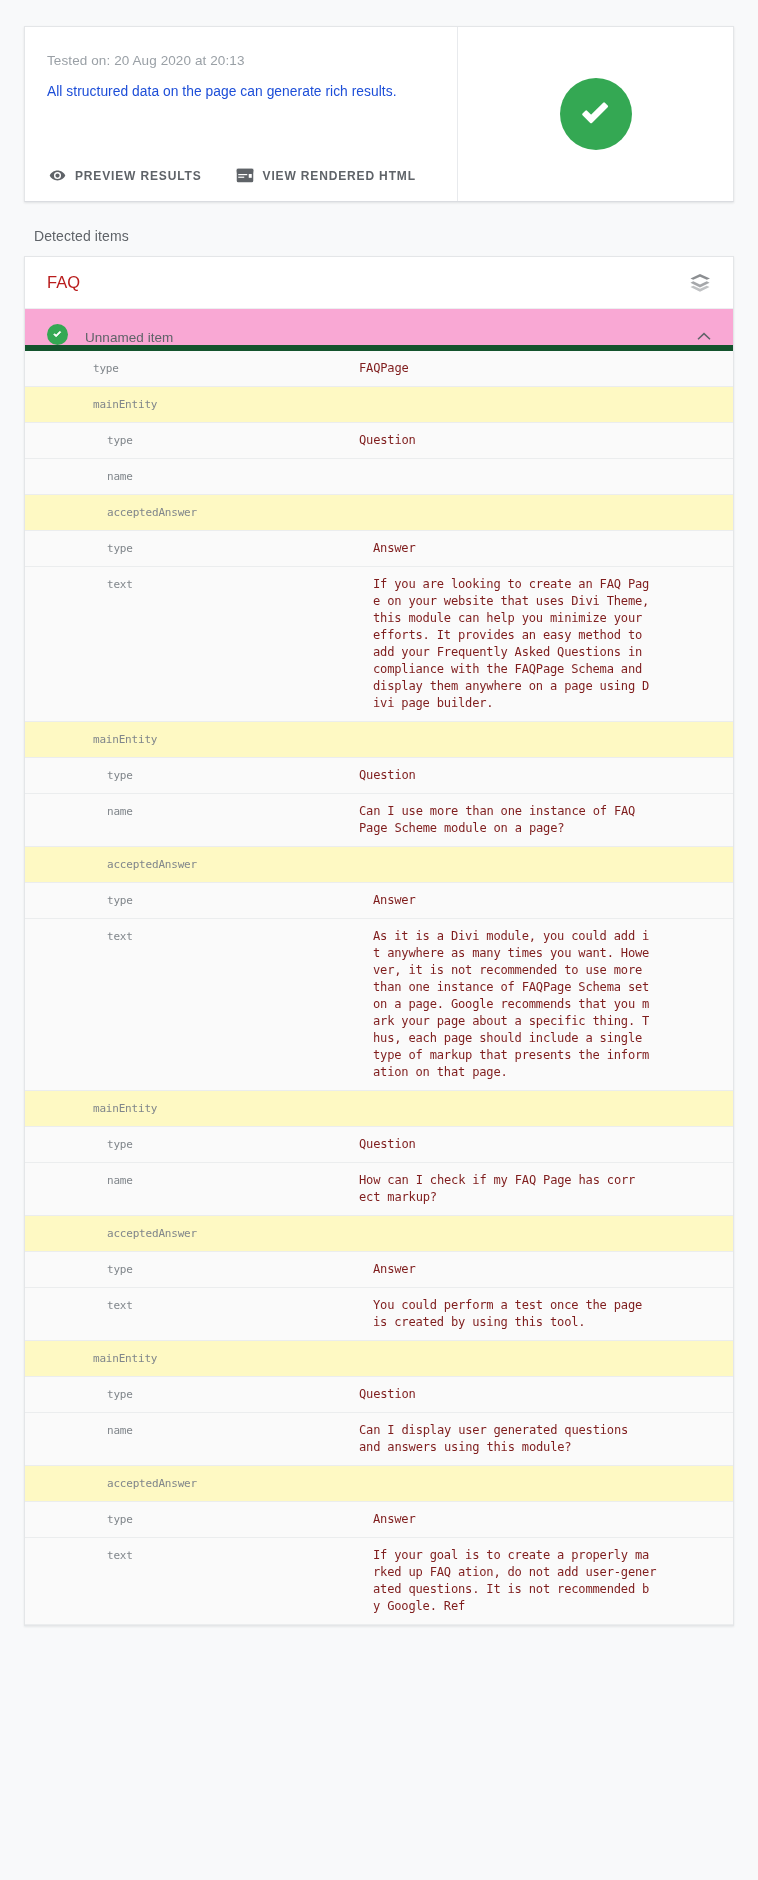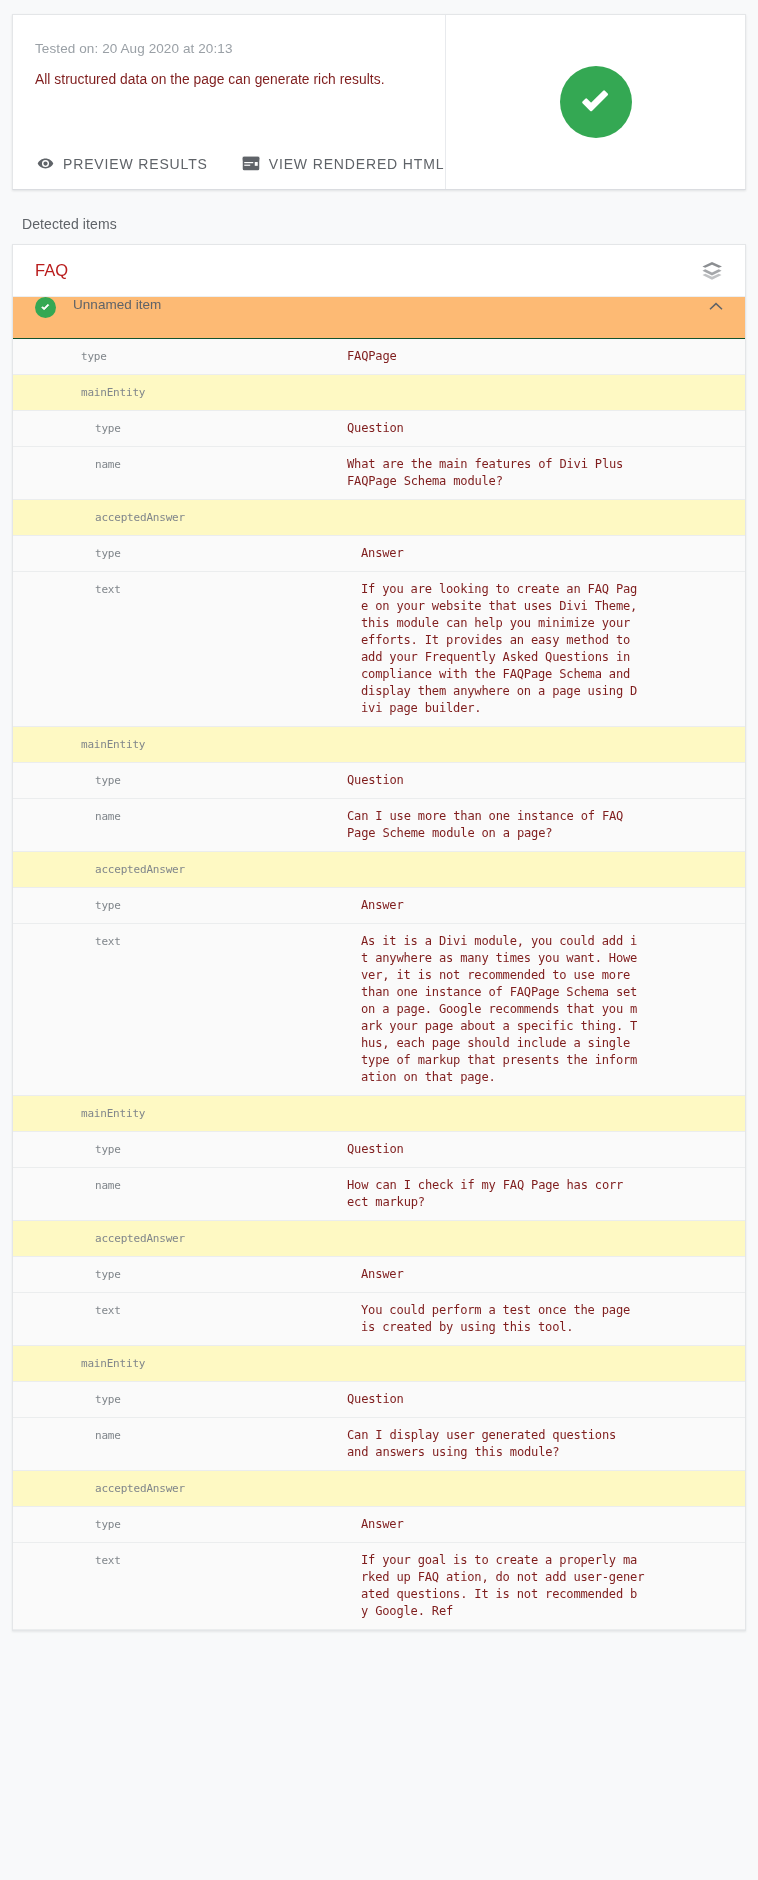--- a/index.html
+++ b/index.html
@@ -4,21 +4,21 @@
 <style>
   * { box-sizing: border-box; }
   html, body { margin:0; padding:0; }
   body {
     width:758px; height:1880px;
     background:#f8f9fa;
     font-family:"Liberation Sans", sans-serif;
     color:#202124;
     overflow:hidden;
   }
-  .page { width:758px; padding:0; }
+  .page { width:758px; padding:12px; }
 
   
   .summary-card{
     margin:14px 12px 0 12px;
     background:#fff;
     border:1px solid #e4e6e8;
     border-bottom-color:#dadce0;
     box-shadow:0 1px 2px rgba(60,64,67,.12);
     display:flex;
     min-height:176px;
@@ -37,43 +37,43 @@
   .verdict{
     font-size:26.5px;
     line-height:1.18;
     font-weight:700;
     color:#34a853;
     letter-spacing:-.2px;
     margin:0 0 10px 0;
   }
   .verdict-sub{
     font-size:13.8px;
-    color:#7f1d1d;
+    color:#1d4ed8;
     margin:0;
     letter-spacing:.05px;
   }
   .actions{
     position:absolute;
     left:24px;
     bottom:17px;
     display:flex;
     align-items:center;
     gap:34px;
   }
   .action{
     display:flex;
     align-items:center;
     gap:9px;
     cursor:pointer;
   }
   .action-label{
-    font-size:14px;
+    font-size:12px;
     letter-spacing:.85px;
     color:#5f6368;
-    font-weight:400;
+    font-weight:700;
     white-space:nowrap;
   }
   .action svg{ display:block; }
 
   .summary-right{
     flex:1 1 auto;
     border-left:1px solid #e8eaed;
     display:flex;
     align-items:center;
     justify-content:center;
@@ -109,25 +109,25 @@
     font-size:16.5px;
     color:#b91c1c;
     letter-spacing:.1px;
     flex:1 1 auto;
   }
   .items-head-icon{ opacity:.72; display:flex; }
 
   
   .item-row{
     height:42px;
-    display:flex;align-items:flex-start;
+    display:flex;align-items:flex-end;
     padding:0 20px 0 22px;
-    border-bottom:1px solid #14532d;
+    border-bottom:6px solid #14532d;
     cursor:pointer;
-    background:#fdba74;
+    background:#f9a8d4;
   }
   .item-check{
     width:21px;height:21px;border-radius:50%;
     background:#34a853;
     display:flex;align-items:center;justify-content:center;
     flex:0 0 21px;
   }
   .item-name{
     margin-left:17px;
     font-size:13.5px;
@@ -252,22 +252,20 @@
         <div class="prop l0 group">
           <div class="k">mainEntity</div>
           <div class="v"></div>
         </div>
         <div class="prop l1 kv">
           <div class="k">type</div>
           <div class="v">Question</div>
         </div>
         <div class="prop l1 kv">
           <div class="k">name</div>
-          <div class="v">What are the main features of Divi Plus
-FAQPage Schema module?</div>
         </div>
         <div class="prop l1 group">
           <div class="k">acceptedAnswer</div>
           <div class="v"></div>
         </div>
         <div class="prop l2 kv">
           <div class="k">type</div>
           <div class="v">Answer</div>
         </div>
         <div class="prop l2 kv">

